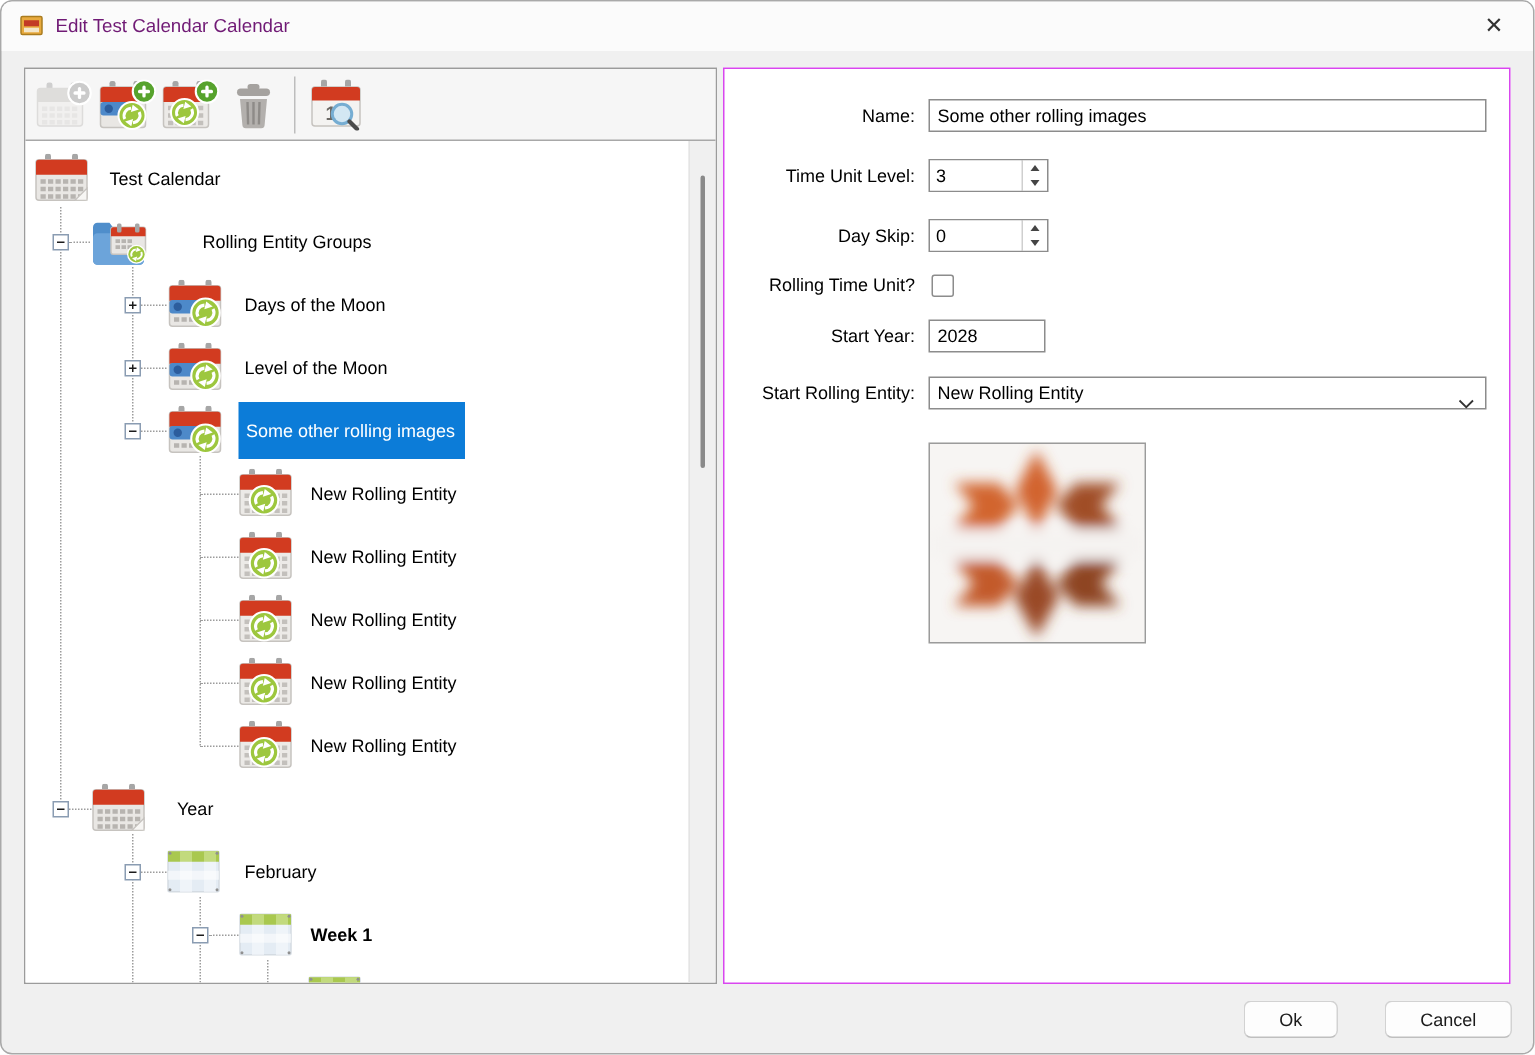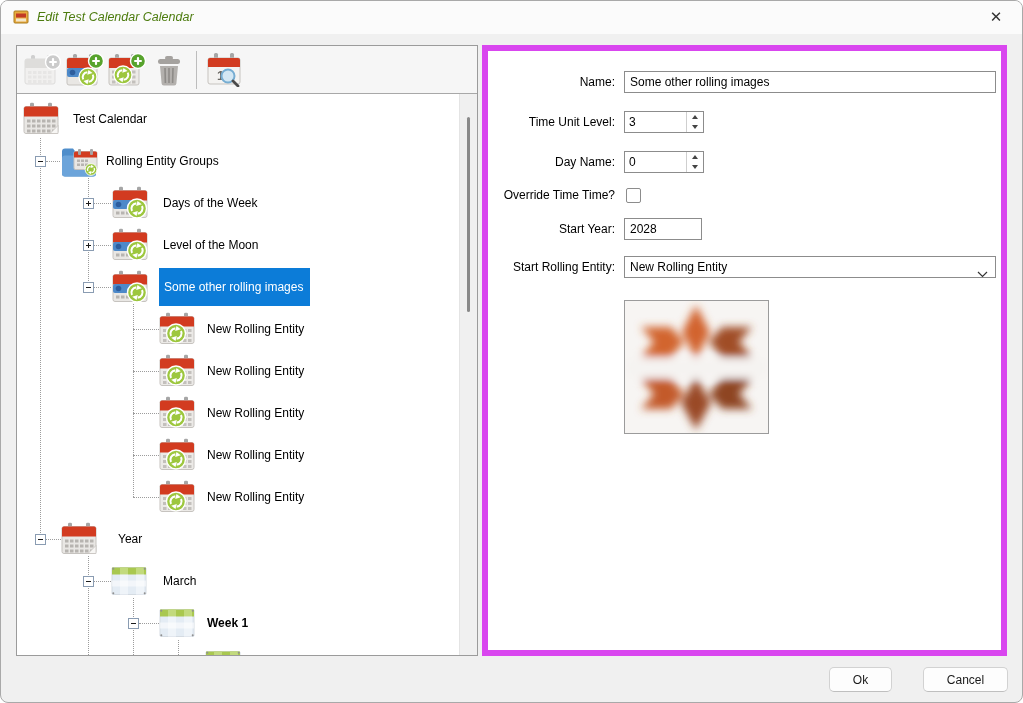--- a/index.html
+++ b/index.html
@@ -2,21 +2,21 @@
 <html><head>
 <meta charset="utf-8">
 <style>
   html,body{margin:0;padding:0;width:1023px;height:703px;background:#fff;
     font-family:"Liberation Sans",sans-serif;-webkit-font-smoothing:antialiased;}
   .dialog{position:absolute;inset:0;background:#f0f0f0;border:1px solid #a9a9a9;
     border-radius:8px;overflow:hidden;box-sizing:border-box;}
   
   .titlebar{position:absolute;top:0;left:0;right:0;height:33px;background:#fbfbfb;}
   .title-icon{position:absolute;left:12px;top:8px;width:16px;height:16px;}
-  .title-text{position:absolute;left:36px;top:0;line-height:33px;font-size:12.5px;color:#4d7c0f;font-style:italic;}
+  .title-text{position:absolute;left:36px;top:0;line-height:33px;font-size:12.5px;color:#701a75;}
   .close-btn{position:absolute;right:4px;top:1px;width:44px;height:30px;display:flex;
     align-items:center;justify-content:center;font-size:15px;color:#333;cursor:default;}
   
   .left-panel{position:absolute;left:15px;top:44px;width:462px;height:611px;background:#fff;
     border:1px solid #9b9b9b;box-sizing:border-box;}
   .toolbar{position:absolute;top:0;left:0;right:0;height:48px;background:#f6f6f6;
     border-bottom:1px solid #a8a8a8;display:flex;align-items:center;padding-left:5px;box-sizing:border-box;}
   .tb-btn{width:42px;height:40px;display:flex;align-items:center;justify-content:center;}
   .tb-sep{width:1px;height:38px;background:#bdbdbd;margin:0 6px;}
   .tree{position:absolute;top:48px;left:0;right:17px;bottom:0;overflow:hidden;background:#fff;}
@@ -28,21 +28,21 @@
   .expander{position:absolute;width:11px;height:11px;background:#fff;border:1px solid #8a9cb2;
     box-sizing:border-box;}
   .expander::before{content:'';position:absolute;left:2px;right:2px;top:4px;height:1px;background:#1c1c1c;}
   .expander.plus::after{content:'';position:absolute;top:2px;bottom:2px;left:4px;width:1px;background:#1c1c1c;}
   .t-icon{position:absolute;transform:translateY(-50%);line-height:0;}
   .t-label{position:absolute;transform:translateY(-50%);font-size:12px;color:#000;
     white-space:nowrap;padding:2px 4px;}
   .t-label.sel{background:#0c7cd8;color:#fff;padding:12px 7px 12px 5px;}
   
   .right-panel{position:absolute;left:481px;top:44px;width:525px;height:611px;background:#fff;
-    border:6px solid #d946ef;box-sizing:border-box;}
+    border:1px solid #d946ef;box-sizing:border-box;}
   .f-label{position:absolute;left:0;width:127px;text-align:right;font-size:12px;color:#000;line-height:22px;}
   .f-input{position:absolute;height:22px;border:1px solid #8c8c8c;background:#fff;font-size:12px;
     padding:0 5px;box-sizing:border-box;font-family:"Liberation Sans",sans-serif;color:#000;}
   .spin-wrap{position:absolute;width:80px;height:22px;border:1px solid #8c8c8c;background:#fff;
     box-sizing:border-box;display:flex;}
   .spin-wrap input{flex:1;min-width:0;border:none;outline:none;font-size:12px;padding:0 4px;
     font-family:"Liberation Sans",sans-serif;}
   .spin-col{width:16px;border-left:1px solid #cfcfcf;display:flex;flex-direction:column;}
   .spin-btn{flex:1;position:relative;background:#fff;}
   .spin-btn.up::after,.spin-btn.down::after{content:'';position:absolute;left:50%;top:50%;
@@ -200,39 +200,39 @@
             <rect x="30" y="4.5" width="3" height="6" rx="1" fill="#a6a6a6"></rect>
    <path d="M17 15h3v2.5h-3zM21 15h3v2.5h-3zM25 15h3v2.5h-3zM17 19h3v2.5h-3zM21 19h3v2.5h-3zM25 19h3v2.5h-3z" fill="#b7b4b0"></path>
             <g transform="translate(31 25) scale(0.62)">
 <circle r="9.5" fill="#9dc73e" stroke="#fff" stroke-width="1.4"></circle>
 <path d="M-5 2.5 a5.2 5.2 0 0 1 4.3 -7.6" fill="none" stroke="#fff" stroke-width="2.1"></path>
 <polygon points="0.5,-7.5 4.8,-4.2 -0.8,-2.4" fill="#fff"></polygon>
 <path d="M5 -2.5 a5.2 5.2 0 0 1 -4.3 7.6" fill="none" stroke="#fff" stroke-width="2.1"></path>
 <polygon points="-0.5,7.5 -4.8,4.2 0.8,2.4" fill="#fff"></polygon>
             </g>
           </svg></span>
-        <div class="t-label" style="left: 85px; top: 67px;">Rolling Entity Groups</div>
+        <div class="t-label" style="left: 114px; top: 67px;">Rolling Entity Groups</div>
         <div class="expander plus" style="left: 66px; top: 104px;"></div>
         <span class="t-icon" style="left: 94px; top: 109px;"><svg width="38" height="33" viewBox="0 0 38 33">
             <rect x="8" y="0" width="4" height="9" rx="1.5" fill="#a6a6a6"></rect>
             <rect x="26" y="0" width="4" height="9" rx="1.5" fill="#a6a6a6"></rect>
             <rect x="2" y="4" width="34" height="27" rx="2" fill="#e9e7e4" stroke="#c6c3bf"></rect>
 <path d="M4,4 h30 a2,2 0 0 1 2,2 v8 h-34 v-8 a2,2 0 0 1 2,-2 z" fill="#d23b20"></path>
    <path d="M5 25h3.5v3h-3.5zM10 25h3.5v3h-3.5zM15 25h3.5v3h-3.5z" fill="#b7b4b0"></path>
    <rect x="2" y="13.5" width="20" height="9" rx="2" fill="#4d89c9"></rect>
    <circle cx="7.5" cy="18" r="2.8" fill="#2c5d9d"></circle>
             <g transform="translate(26 22) scale(1)">
 <circle r="9.5" fill="#9dc73e" stroke="#fff" stroke-width="1.4"></circle>
 <path d="M-5 2.5 a5.2 5.2 0 0 1 4.3 -7.6" fill="none" stroke="#fff" stroke-width="2.1"></path>
 <polygon points="0.5,-7.5 4.8,-4.2 -0.8,-2.4" fill="#fff"></polygon>
 <path d="M5 -2.5 a5.2 5.2 0 0 1 -4.3 7.6" fill="none" stroke="#fff" stroke-width="2.1"></path>
 <polygon points="-0.5,7.5 -4.8,4.2 0.8,2.4" fill="#fff"></polygon>
             </g>
           </svg></span>
-        <div class="t-label" style="left: 142px; top: 109px;">Days of the Week</div>
+        <div class="t-label" style="left: 142px; top: 109px;">Days of the Moon</div>
         <div class="expander plus" style="left: 66px; top: 146px;"></div>
         <span class="t-icon" style="left: 94px; top: 151px;"><svg width="38" height="33" viewBox="0 0 38 33">
             <rect x="8" y="0" width="4" height="9" rx="1.5" fill="#a6a6a6"></rect>
             <rect x="26" y="0" width="4" height="9" rx="1.5" fill="#a6a6a6"></rect>
             <rect x="2" y="4" width="34" height="27" rx="2" fill="#e9e7e4" stroke="#c6c3bf"></rect>
 <path d="M4,4 h30 a2,2 0 0 1 2,2 v8 h-34 v-8 a2,2 0 0 1 2,-2 z" fill="#d23b20"></path>
    <path d="M5 25h3.5v3h-3.5zM10 25h3.5v3h-3.5zM15 25h3.5v3h-3.5z" fill="#b7b4b0"></path>
    <rect x="2" y="13.5" width="20" height="9" rx="2" fill="#4d89c9"></rect>
    <circle cx="7.5" cy="18" r="2.8" fill="#2c5d9d"></circle>
             <g transform="translate(26 22) scale(1)">
@@ -354,21 +354,21 @@
    <rect x="9" y="1" width="8" height="7" fill="#c2da7d"></rect>
             <rect x="25" y="1" width="8" height="7" fill="#c2da7d"></rect>
    <rect x="9" y="8" width="8" height="20" fill="#eff4f9"></rect>
             <rect x="25" y="8" width="8" height="20" fill="#eff4f9"></rect>
    <rect x="1" y="14" width="34" height="6" fill="rgba(255,255,255,0.55)"></rect>
    <circle cx="2.3" cy="2.3" r="1" fill="#909090"></circle>
             <circle cx="33.7" cy="2.3" r="1" fill="#909090"></circle>
    <circle cx="2.3" cy="26.7" r="1" fill="#909090"></circle>
             <circle cx="33.7" cy="26.7" r="1" fill="#909090"></circle>
           </svg></span>
-        <div class="t-label" style="left: 142px; top: 487px;">March</div>
+        <div class="t-label" style="left: 142px; top: 487px;">February</div>
         <div class="expander minus" style="left: 111px; top: 524px;"></div>
         <span class="t-icon" style="left: 142px; top: 529px;"><svg width="36" height="29" viewBox="0 0 36 29">
    <rect x="1" y="1" width="34" height="27" rx="1" fill="#e4ecf4" stroke="#d4dbe2"></rect>
    <rect x="1" y="1" width="34" height="7" fill="#a9c84f"></rect>
    <rect x="9" y="1" width="8" height="7" fill="#c2da7d"></rect>
             <rect x="25" y="1" width="8" height="7" fill="#c2da7d"></rect>
    <rect x="9" y="8" width="8" height="20" fill="#eff4f9"></rect>
             <rect x="25" y="8" width="8" height="20" fill="#eff4f9"></rect>
    <rect x="1" y="14" width="34" height="6" fill="rgba(255,255,255,0.55)"></rect>
    <circle cx="2.3" cy="2.3" r="1" fill="#909090"></circle>
@@ -402,30 +402,30 @@
 
     <div class="f-label" style="top:60px">Time Unit Level:</div>
     <div class="spin-wrap" style="left:136px;top:60px">
       <input value="3" style="">
       <div class="spin-col">
         <div class="spin-btn up"></div>
         <div class="spin-btn down"></div>
       </div>
     </div>
 
-    <div class="f-label" style="top:100px">Day Name:</div>
+    <div class="f-label" style="top:100px">Day Skip:</div>
     <div class="spin-wrap" style="left:136px;top:100px">
       <input value="0" style="">
       <div class="spin-col">
         <div class="spin-btn up"></div>
         <div class="spin-btn down"></div>
       </div>
     </div>
 
-    <div class="f-label" style="top:134px;line-height:20px">Override Time Time?</div>
+    <div class="f-label" style="top:134px;line-height:20px">Rolling Time Unit?</div>
     <div class="checkbox" id="override-cb" style="left:138px;top:137px"></div>
 
     <div class="f-label" style="top:167px">Start Year:</div>
     <input class="f-input" style="left: 136px; top: 167px; width: 78px;" value="2028">
 
     <div class="f-label" style="top:205px">Start Rolling Entity:</div>
     <div class="dropdown" style="left:136px;top:205px;width:372px">
       <span>New Rolling Entity</span>
       <span class="dd-chevron"><svg width="11" height="7" viewBox="0 0 11 7">
             <path d="M1,1 l4.5,4.5 L10,1" fill="none" stroke="#333" stroke-width="1.2"></path>

